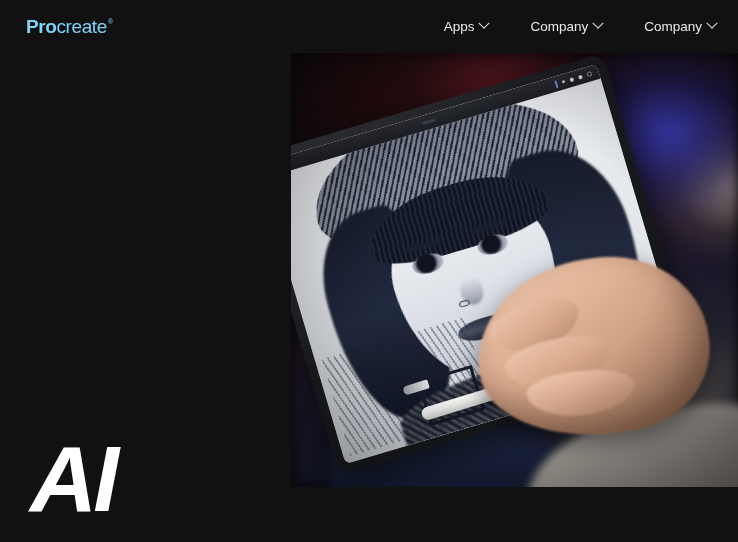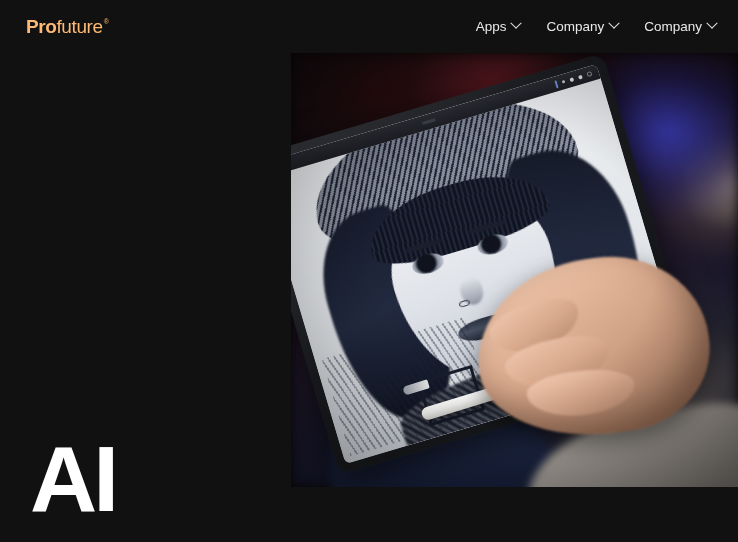--- a/index.html
+++ b/index.html
@@ -248,37 +248,37 @@
   .header {
     position:absolute; left:0; top:0;
     width:738px; height:52px;
     display:flex; align-items:center;
     justify-content:space-between;
     padding:0 22px 0 26px;
     z-index:20;
   }
   .logo {
     display:flex; align-items:flex-start;
-    color:#fdba74;
+    color:#7dd3fc;
     font-size:19px;
     letter-spacing:-0.4px;
     line-height:1;
     user-select:none;
   }
   .logo-pro { font-weight:700; }
   .logo-create { font-weight:400; }
   .logo-r {
     font-size:7px;
     line-height:1;
     position:relative;
     top:1px;
     margin-left:1px;
     font-weight:400;
   }
-  .nav { display:flex; align-items:center; gap:26px; }
+  .nav { display:flex; align-items:center; gap:42px; }
   .nav-item {
     display:flex; align-items:center; gap:6px;
     color:#e9e9e9;
     font-size:13.5px;
     font-weight:400;
     cursor:pointer;
     white-space:nowrap;
   }
   .chev {
     display:inline-block;
@@ -294,20 +294,21 @@
     left:30px;
     bottom:18px;
     z-index:30;
     color:#ffffff;
     font-weight:700;
     font-size:93px;
     line-height:0.97;
     letter-spacing:-4px;
     white-space:nowrap;
     user-select:none;
+    font-style:italic;
   }
   .headline .hl-line { display:block; }
 </style>
 </head>
 <body>
 
 <div id="page">
 
   <div class="hero-photo">
     <div class="photo-bg"></div>
@@ -352,21 +353,21 @@
     <div class="finger f1"></div>
     <div class="finger f2"></div>
     <div class="finger f3"></div>
 
     <div class="photo-vignette"></div>
   </div>
 
   <div class="header">
     <div class="logo">
       <span class="logo-pro">Pro</span>
-        <span class="logo-create">future</span>
+        <span class="logo-create">create</span>
         <span class="logo-r">®</span>
     </div>
 
     <nav class="nav">
       <div class="nav-item">
         <span>Apps</span>
         <span class="chev"></span>
       </div>
       <div class="nav-item">
         <span>Company</span>

